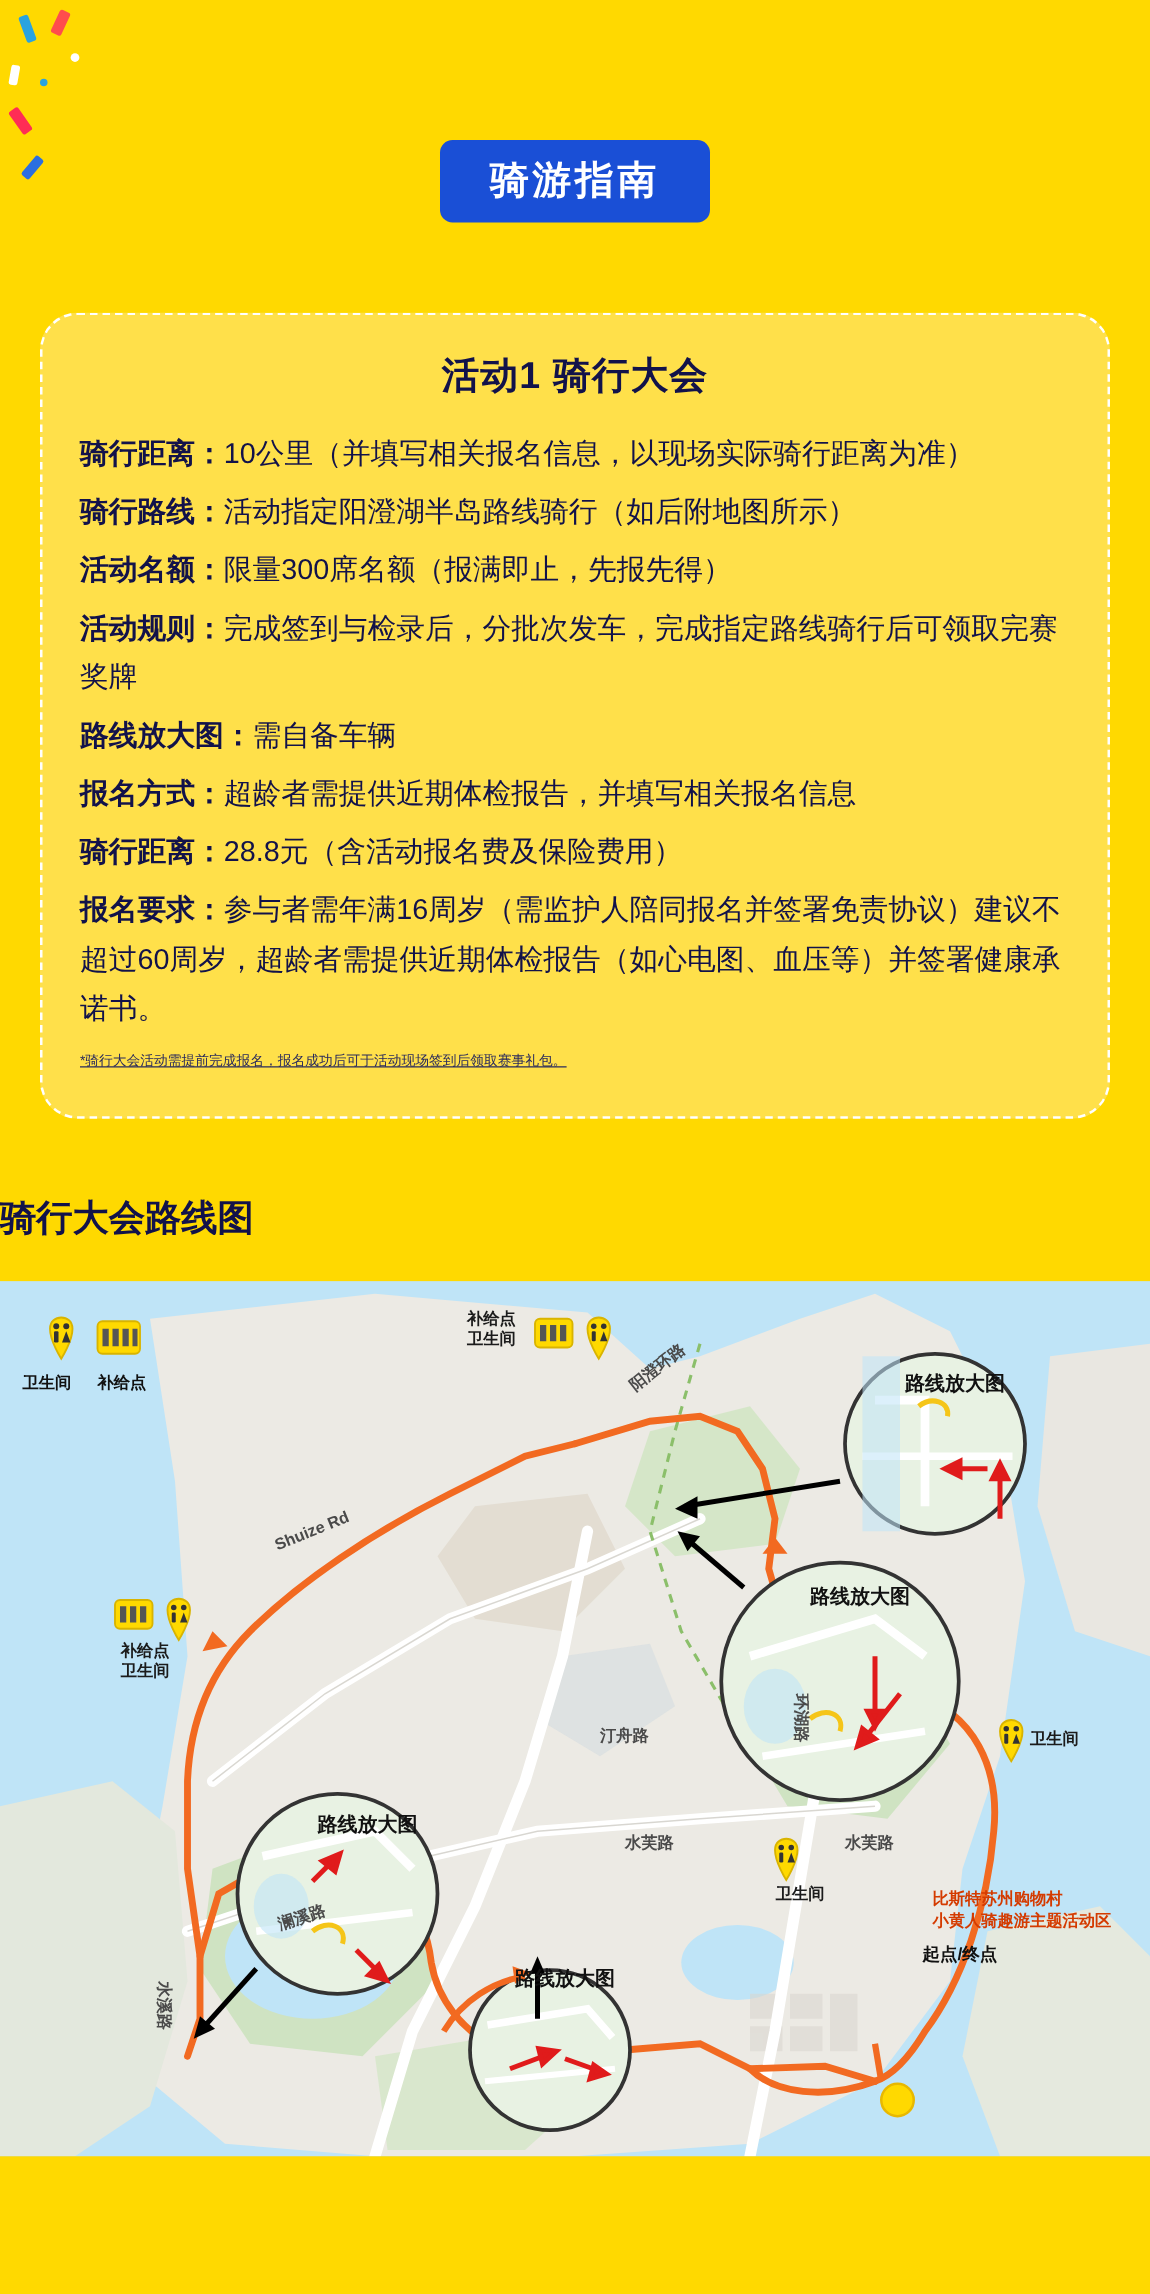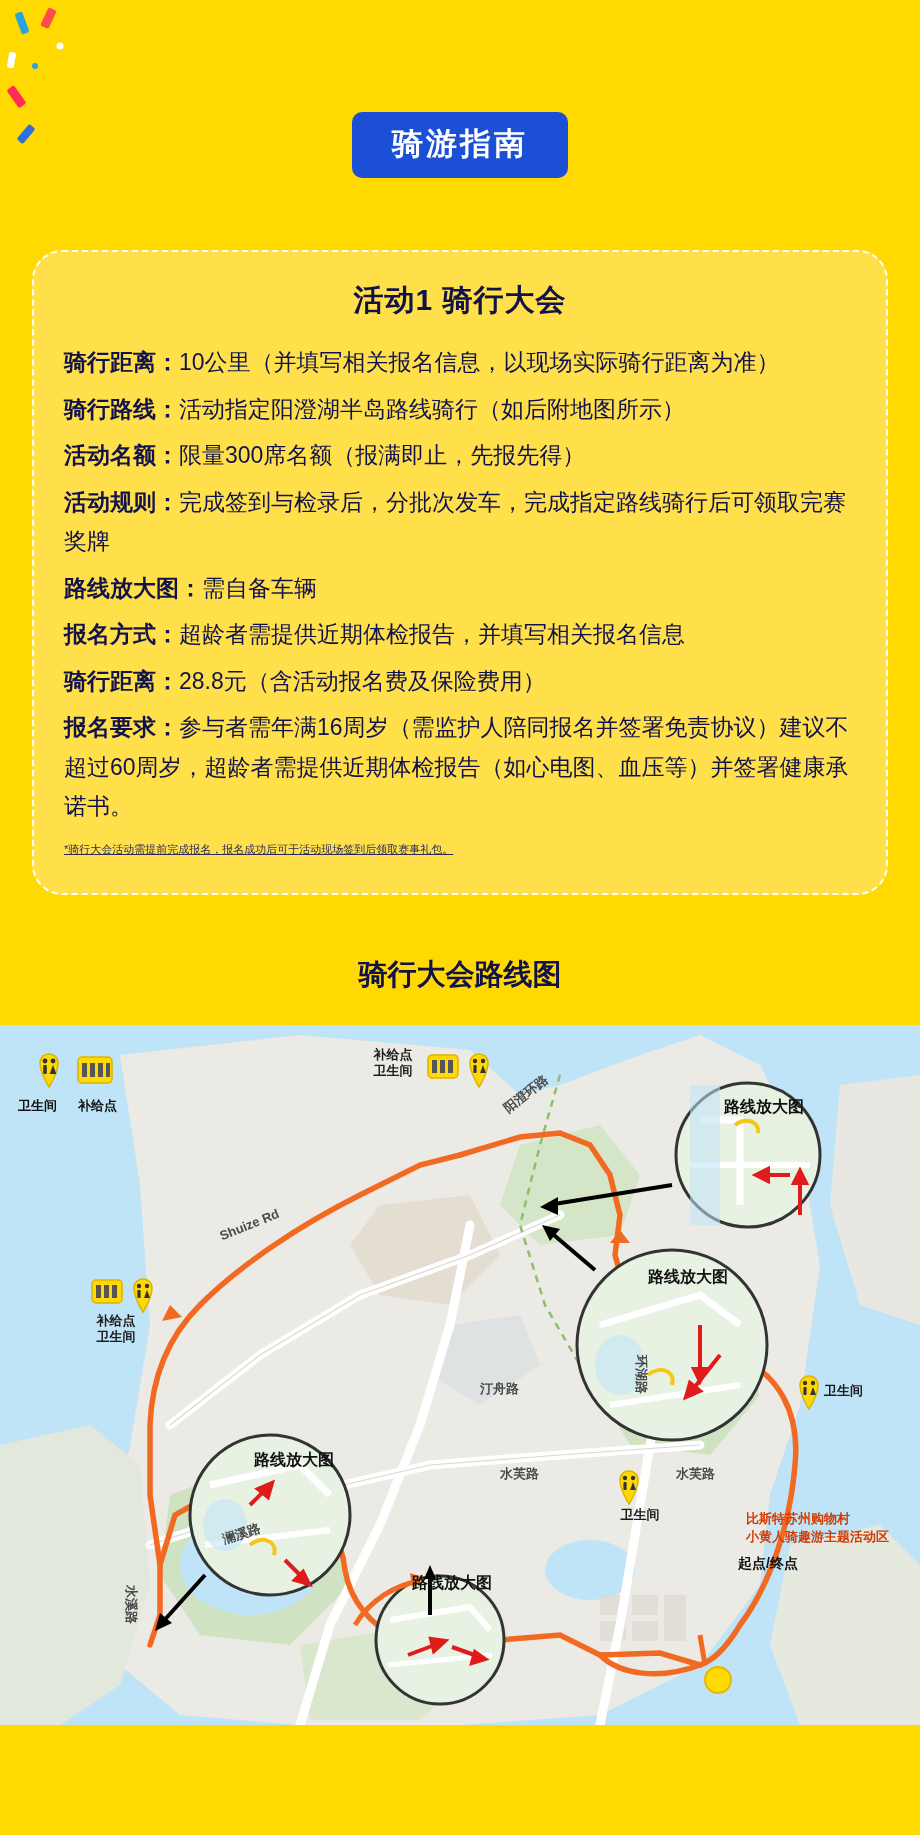--- a/index.html
+++ b/index.html
@@ -60,21 +60,21 @@
   .note {
     margin-top: 14px;
     font-size: 11px;
     color: #2a2a5c;
     text-decoration: underline;
     line-height: 1.6;
   }
 
   
   .map-heading {
-    text-align: center;
+    text-align: left;
     font-size: 29px;
     font-weight: bold;
     color: #12124a;
     margin: 60px 0 30px 0;
   }
   .map-box {
     position: relative;
     width: 920px;
     height: 700px;
     background: #bfe4f7;

